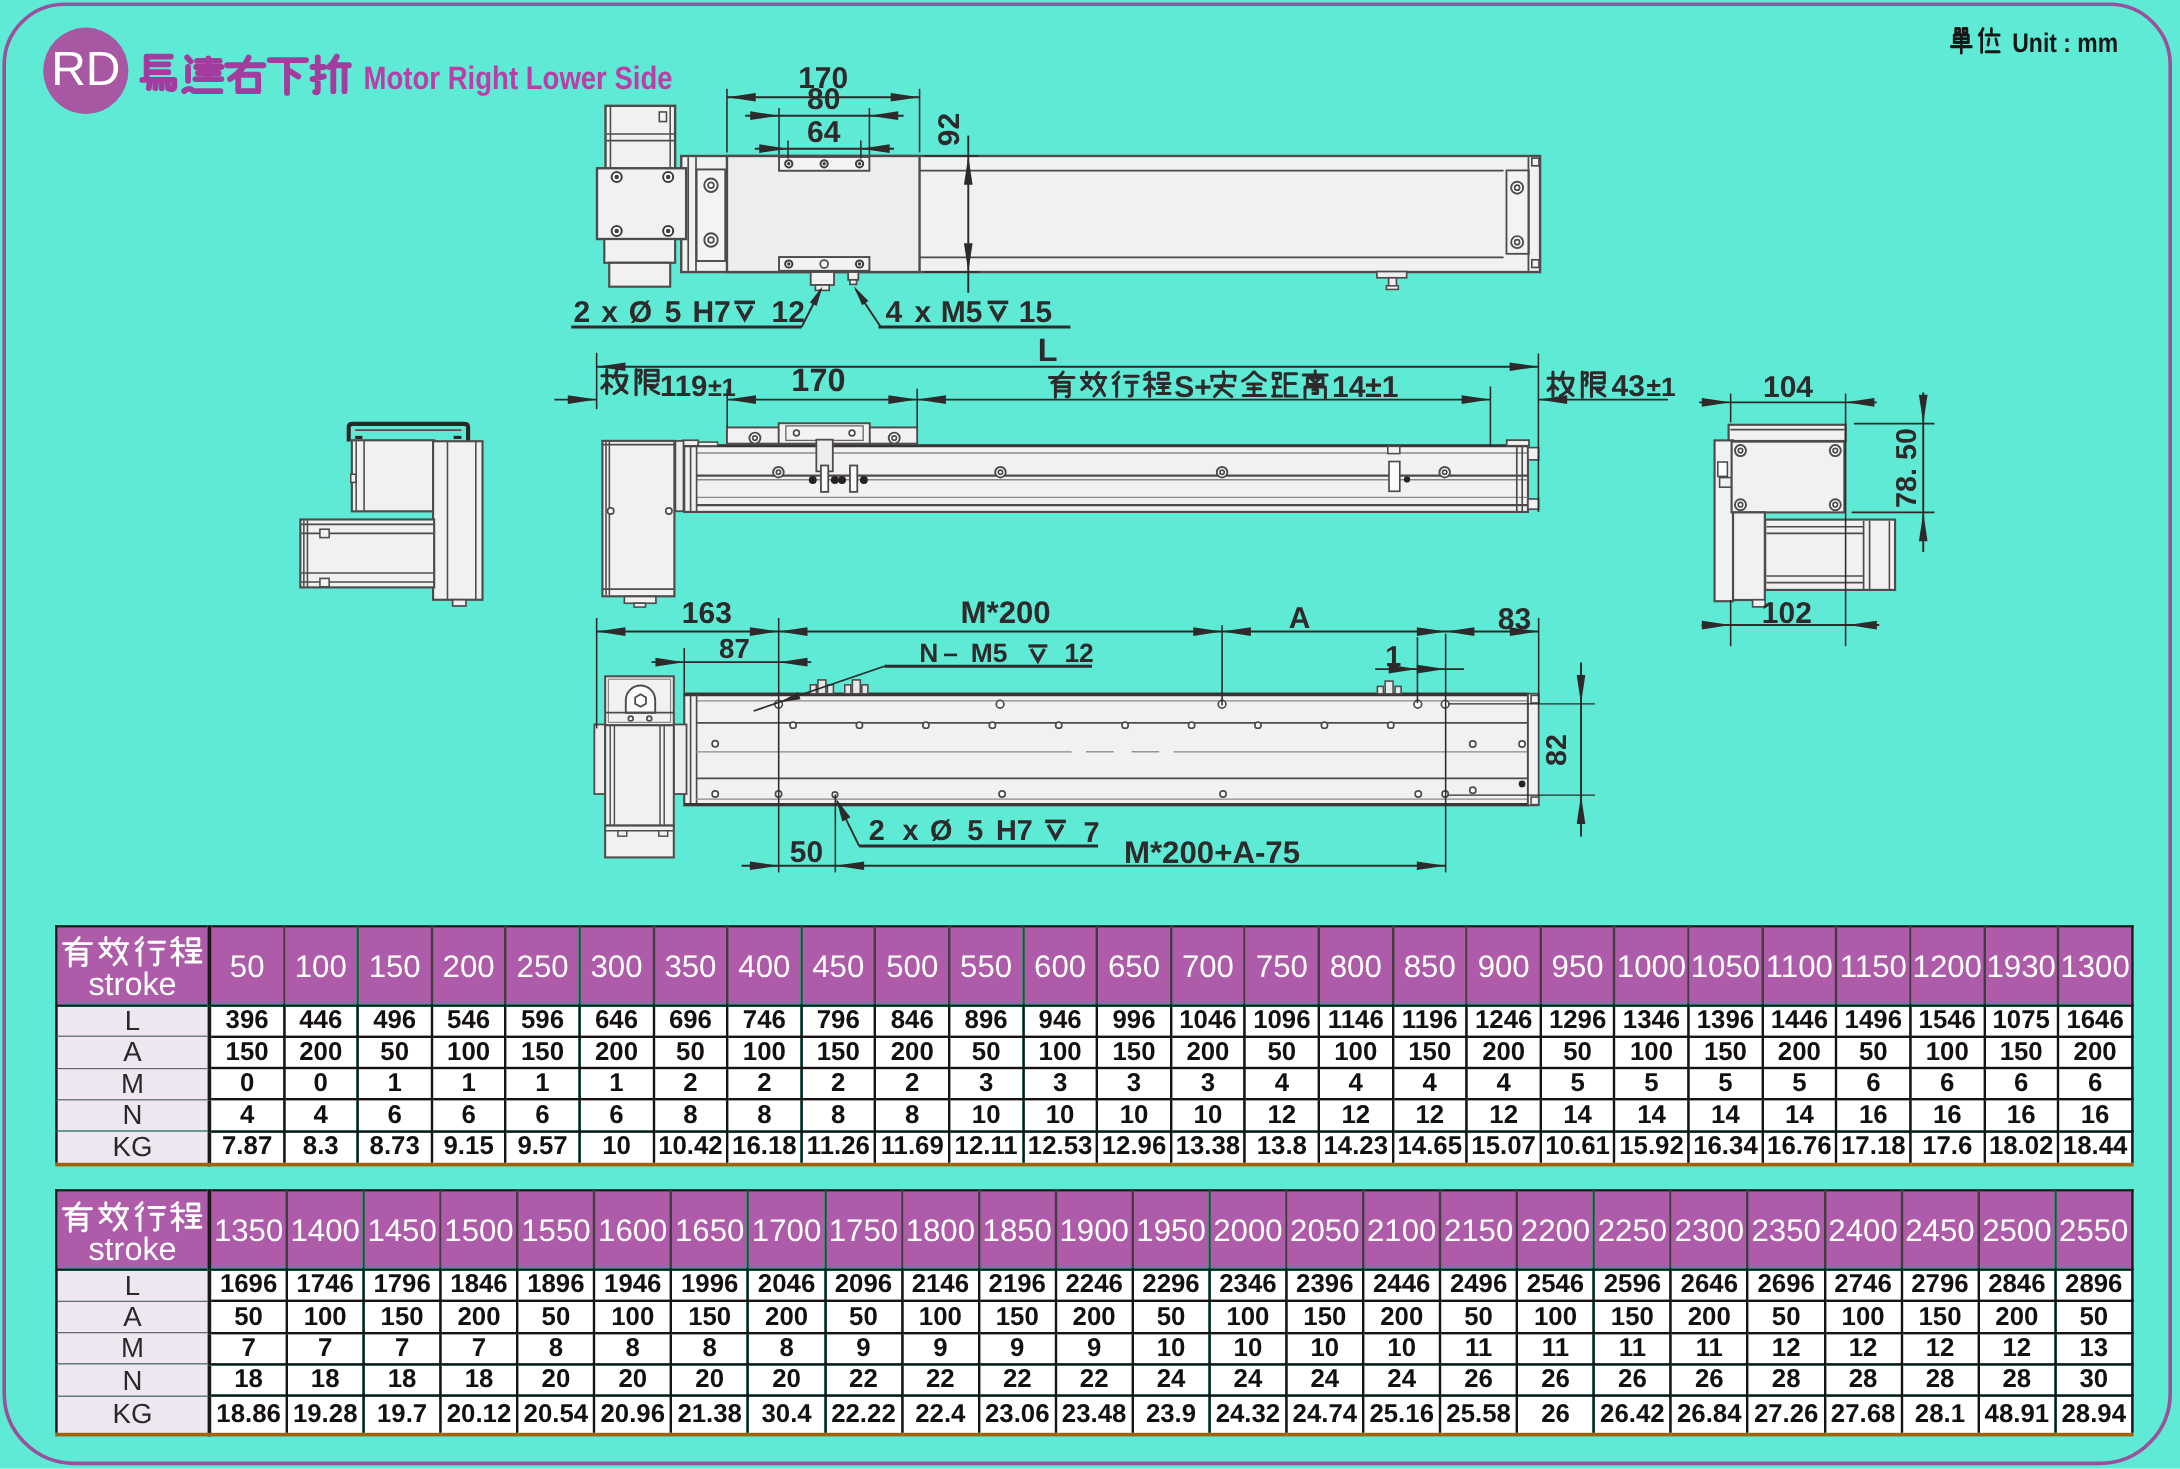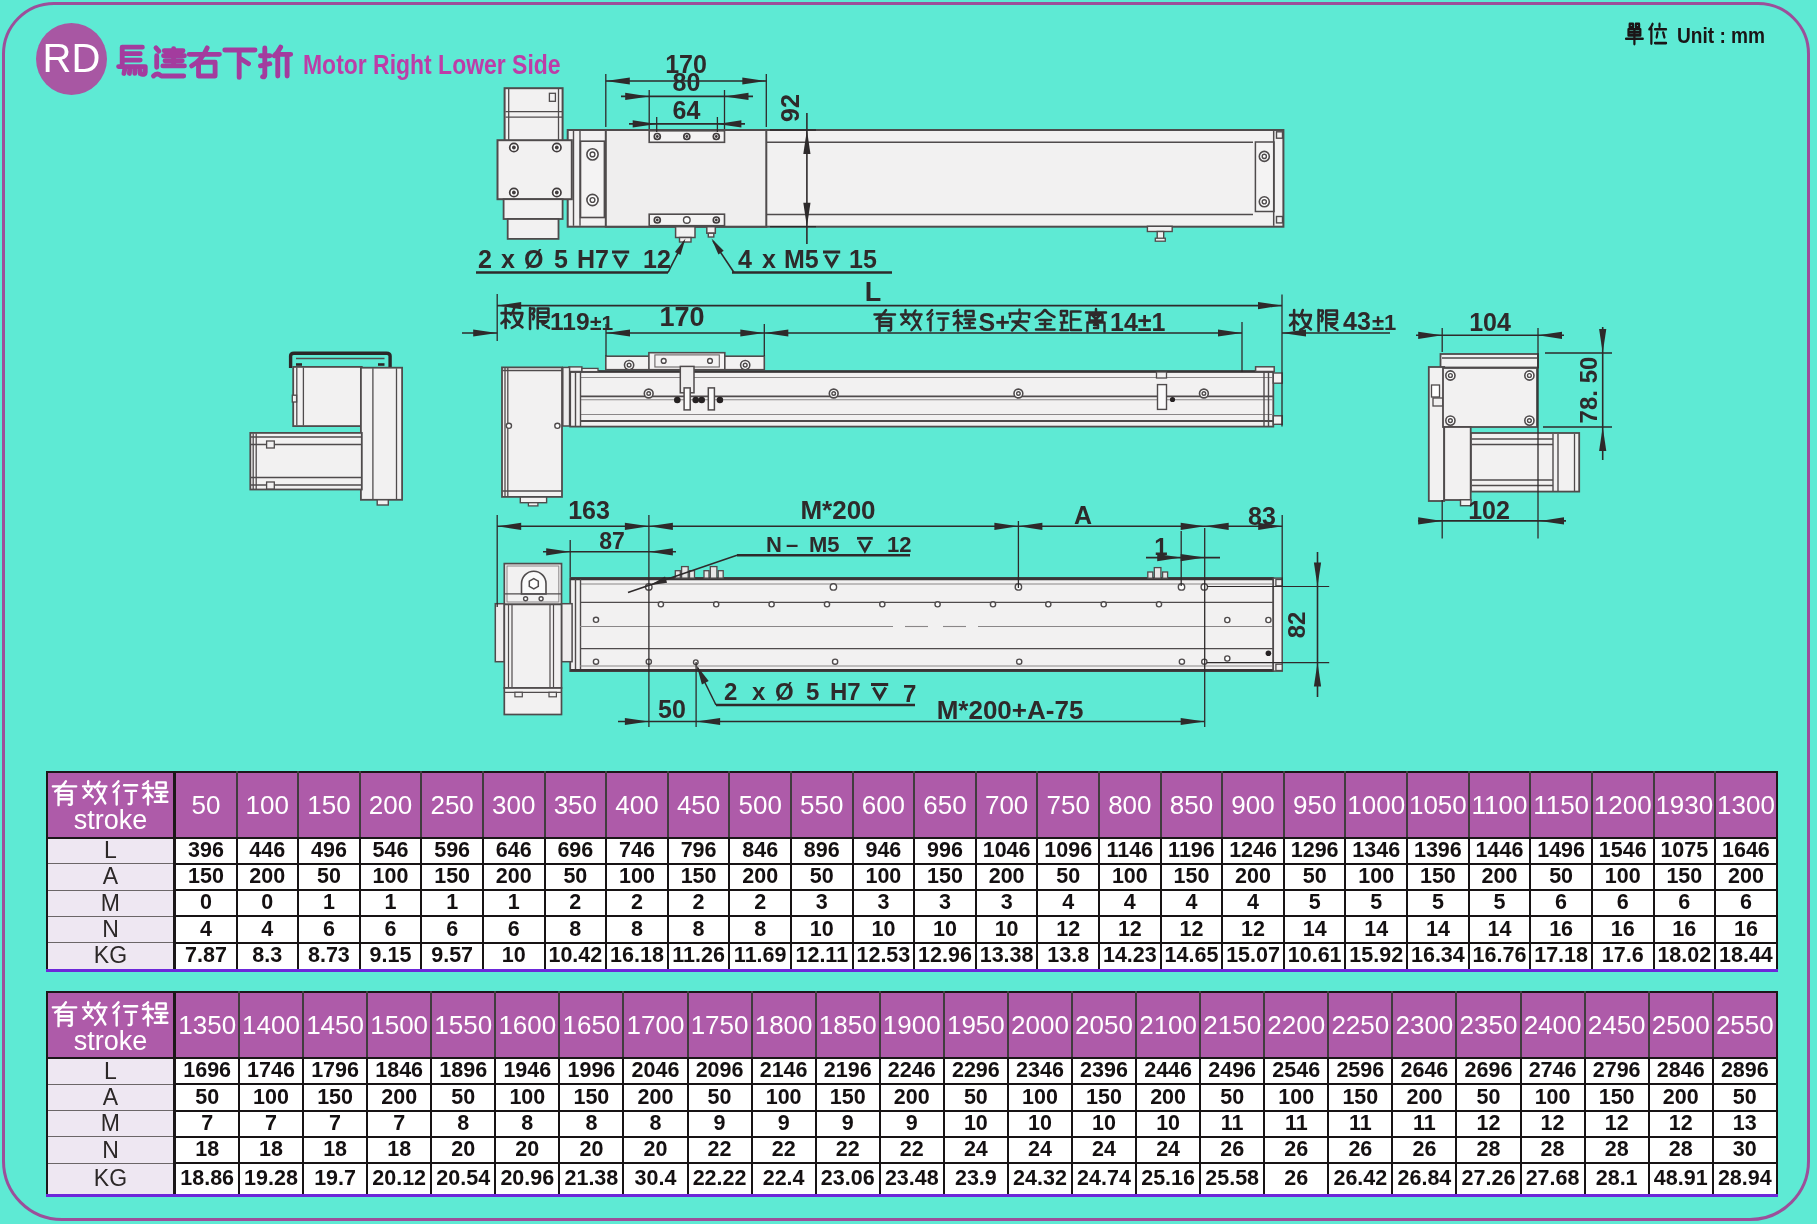--- a/index.html
+++ b/index.html
@@ -9,21 +9,21 @@
 #unit{position:absolute;left:1624px;top:21px;font-size:22.5px;font-weight:bold;color:#1a1516;transform:scaleX(0.85);transform-origin:0 0;white-space:nowrap}
 #unit svg{vertical-align:-4px}
 #drw{position:absolute;left:0;top:0}
 table.dt{position:absolute;border-collapse:collapse;table-layout:fixed}
 table.dt td{text-align:center;vertical-align:middle;overflow:hidden;line-height:1;padding:0}
 td.hl{background:#ae5ba9;border:2.6px solid #1c1719;border-right:3px solid #1c1719}
 td.hc{background:#ae5ba9;color:#fff;font-size:26px;font-weight:400;border-top:2.6px solid #1c1719;border-bottom:2.6px solid #1c1719;border-left:2px solid #413c3e;border-right:2px solid #413c3e}
 tr.hd td:last-child{border-right:2.6px solid #1c1719}
 td.lbl{background:#eee7f2;color:#2c2828;font-size:23px;border-left:2.2px solid #1c1719;border-right:3px solid #1c1719;border-top:1.3px solid #6b6668;border-bottom:1.3px solid #6b6668}
 td.dc{background:#fff;color:#141011;font-size:21.5px;font-weight:bold;border:2.2px solid #171314}
-tr.dr:last-child td{border-bottom:3px solid #6d28d9}
+tr.dr:last-child td{border-bottom:3px solid #a16207}
 .cjkhead{height:31px;padding-top:3px}
 .strokelbl{color:#fff;font-size:27px;font-weight:400;line-height:28px}
 </style></head>
 <body>
 <div id="page">
 <div id="frame"></div>
 <div id="rdc">RD</div>
 <svg style="position:absolute;left:114px;top:42px" width="184" height="44" viewBox="0 0 184 44">
       <g color="#a33c9e" stroke-width="13.5">
 <use href="#cj-ma" transform="translate(1.0,3.0) scale(0.3600)"></use>

